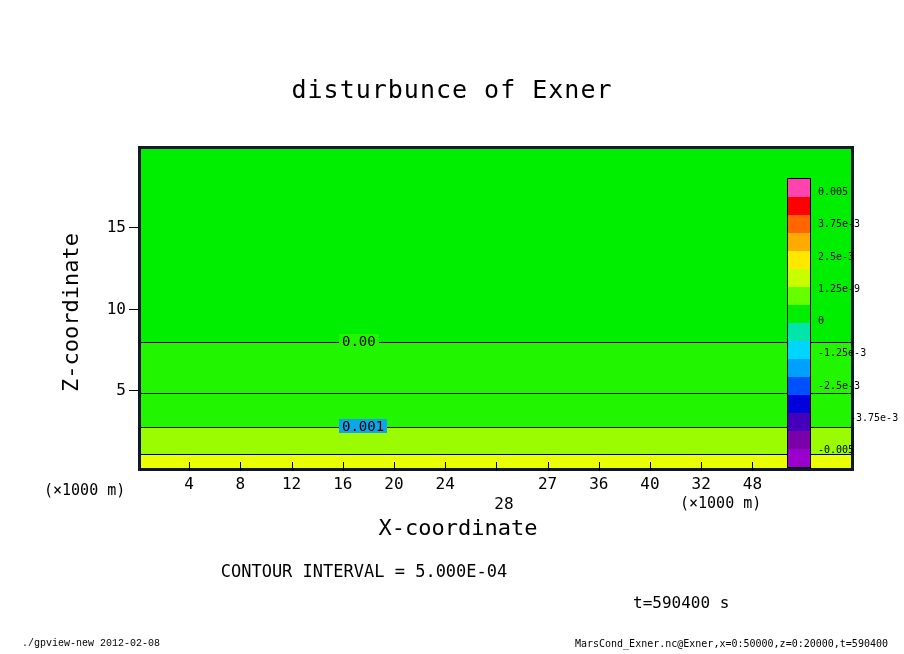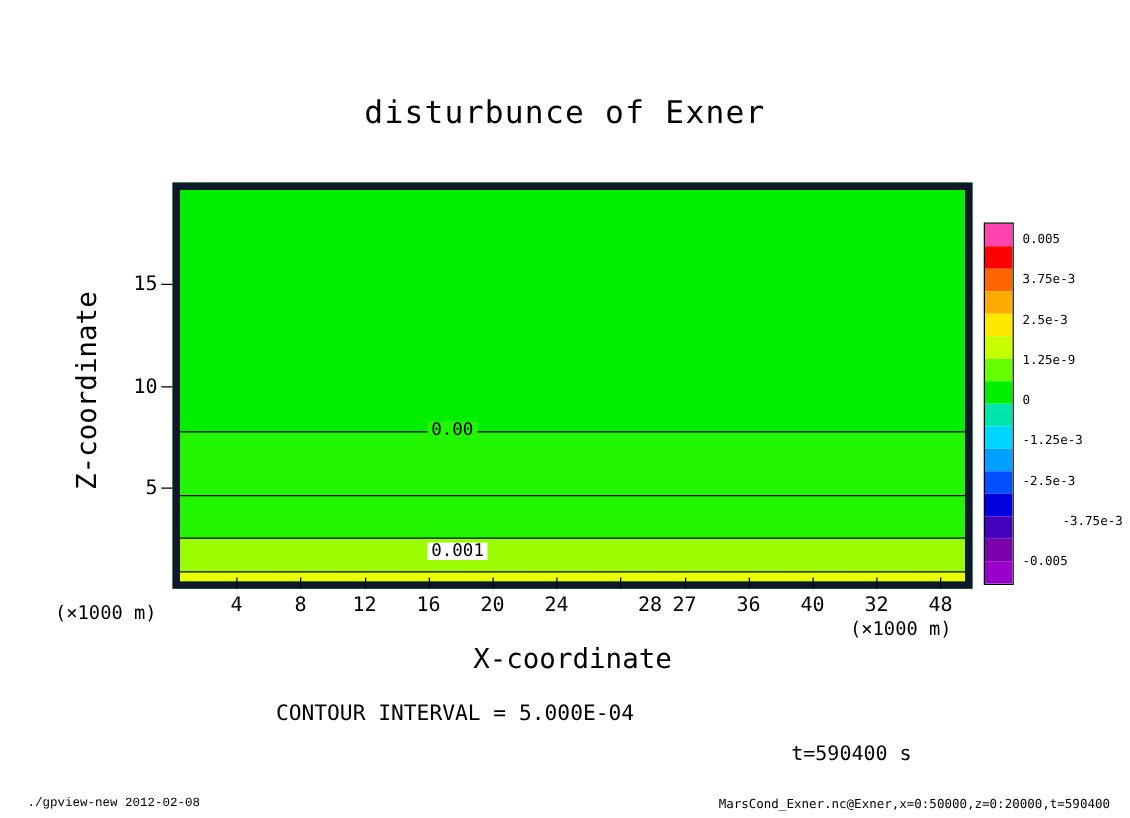--- a/index.html
+++ b/index.html
@@ -22,23 +22,23 @@
     width: 904px;
     text-align: center;
     font-size: 25px;
     letter-spacing: 1px;
   }
   
   #plot-frame {
     position: absolute;
     left: 138px;
     top: 146px;
-    width: 640px;
+    width: 716px;
     height: 325px;
-    border: 6px solid #0f172a;
+    border: 3px solid #0f172a;
     box-sizing: border-box;
     overflow: hidden;
     background: #00ee00;
   }
   #plot-bands {
     position: absolute;
     left: 0; top: 0; right: 0; bottom: 0;
   }
   .band {
     position: absolute;
@@ -174,21 +174,21 @@
 <div id="plot-frame">
   <div id="plot-bands">
       <div class="band" style="top: 0px; height: 193.375px; background: rgb(0, 238, 0);"></div>
       <div class="band" style="top: 193.375px; height: 84.5px; background: rgb(34, 245, 0);"></div>
       <div class="band" style="top: 277.875px; height: 26.8125px; background: rgb(155, 251, 0);"></div>
       <div class="band" style="top: 304.688px; height: 20.3125px; background: rgb(234, 255, 0);"></div>
       <div class="contour-line" style="top: 193.375px;"></div>
       <div class="contour-label" style="top: 185.375px; left: 198px; background: rgb(34, 245, 0);">0.00</div>
       <div class="contour-line" style="top: 243.75px;"></div>
       <div class="contour-line" style="top: 277.875px;"></div>
-      <div class="contour-label" style="top: 269.875px; left: 198px; background: #ffffff; margin-top: 12px;">0.001</div>
+      <div class="contour-label" style="top: 269.875px; left: 198px; background: #0ea5e9;">0.001</div>
       <div class="contour-line" style="top: 304.688px;"></div>
     </div>
 </div>
 
 <div class="ylabel">Z-coordinate</div>
 
 <div class="xlabel">X-coordinate</div>
 
 <div class="unit-left">(×1000 m)</div>
 <div class="unit-right">(×1000 m)</div>
@@ -200,21 +200,21 @@
     <div class="xtick-label" style="left: 220.4px;">8</div>
     <div class="tick-x" style="left: 291.6px;"></div>
     <div class="xtick-label" style="left: 271.6px;">12</div>
     <div class="tick-x" style="left: 342.8px;"></div>
     <div class="xtick-label" style="left: 322.8px;">16</div>
     <div class="tick-x" style="left: 394px;"></div>
     <div class="xtick-label" style="left: 374px;">20</div>
     <div class="tick-x" style="left: 445.2px;"></div>
     <div class="xtick-label" style="left: 425.2px;">24</div>
     <div class="tick-x" style="left: 496.4px;"></div>
-    <div class="xtick-label" style="left: 500px;">28</div>
+    <div class="xtick-label" style="left: 484px; margin-top: 20px;">28</div>
     <div class="tick-x" style="left: 547.6px;"></div>
     <div class="xtick-label" style="left: 527.6px;">27</div>
     <div class="tick-x" style="left: 598.8px;"></div>
     <div class="xtick-label" style="left: 578.8px;">36</div>
     <div class="tick-x" style="left: 650px;"></div>
     <div class="xtick-label" style="left: 630px; text-align: center;">40</div>
     <div class="tick-x" style="left: 701.2px;"></div>
     <div class="xtick-label" style="left: 681.2px;">32</div>
     <div class="tick-x" style="left: 752.4px;"></div>
     <div class="xtick-label" style="left: 732.4px;">48</div>

